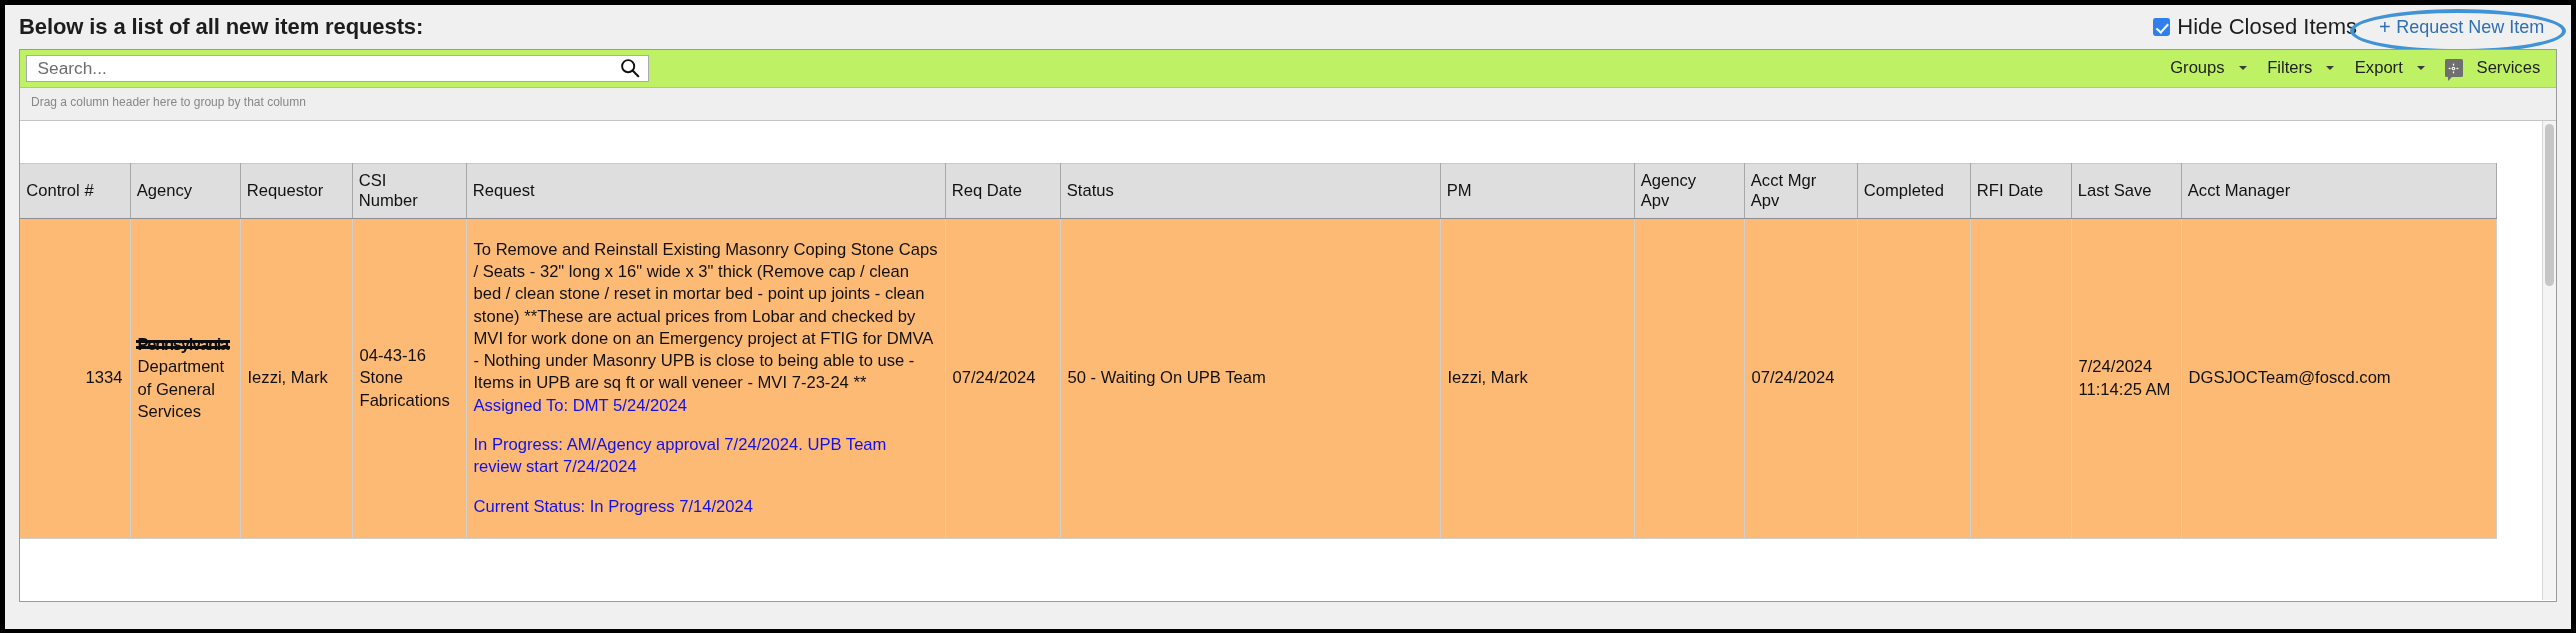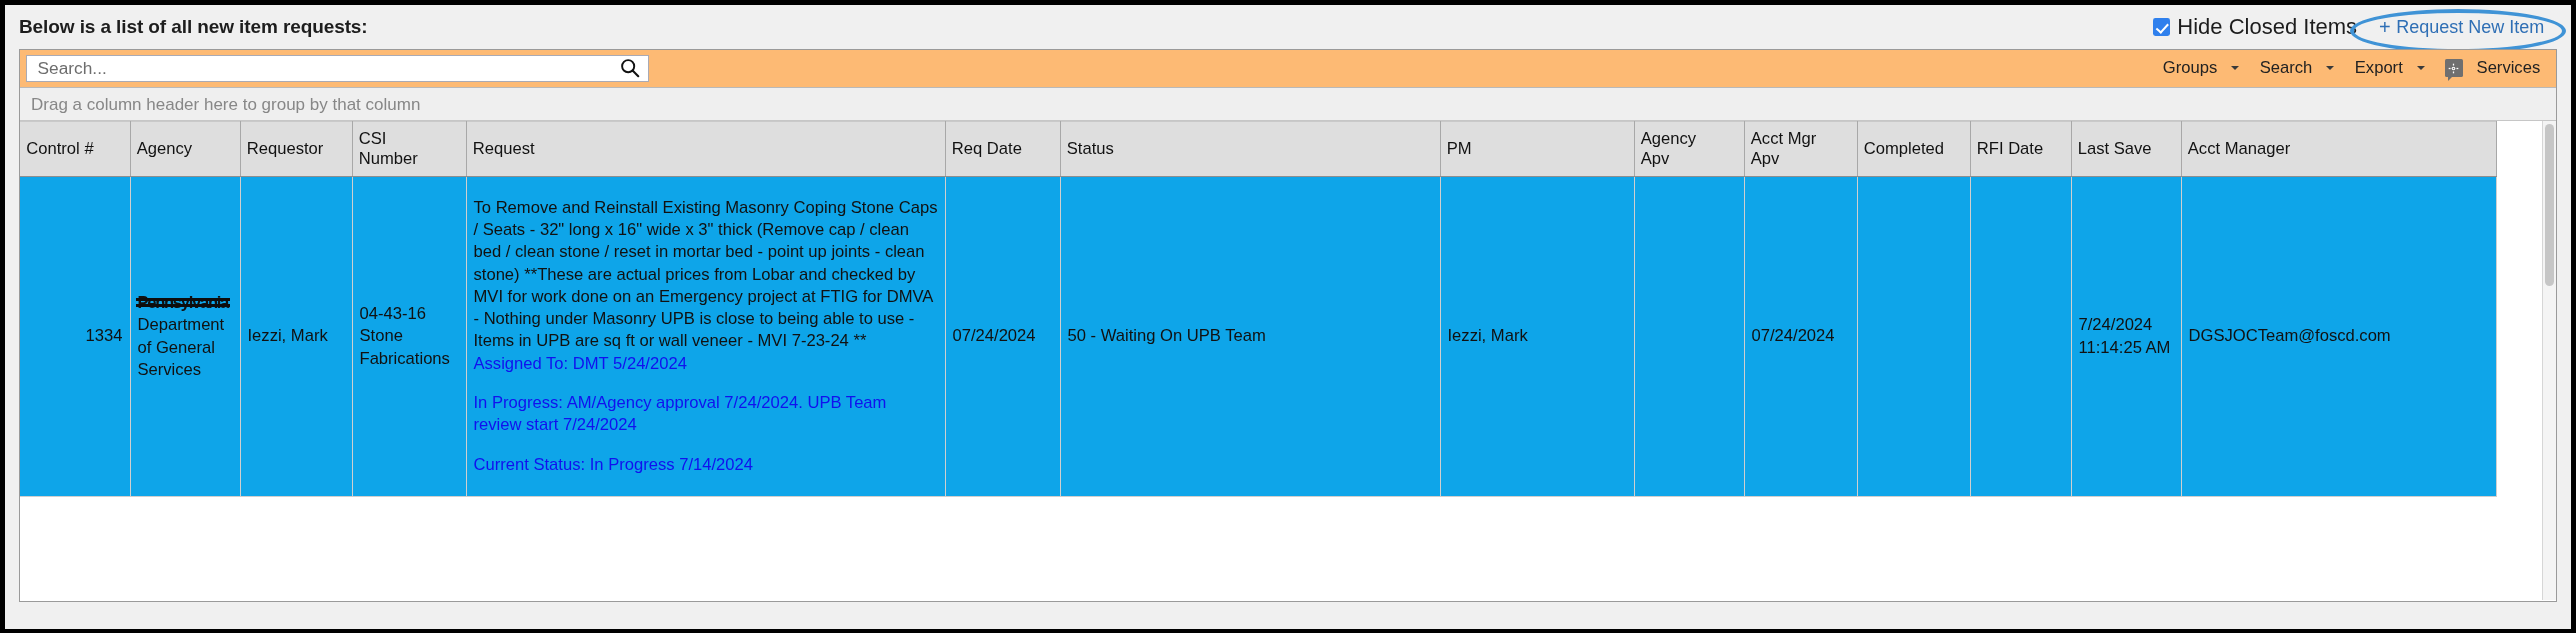--- a/index.html
+++ b/index.html
@@ -30,21 +30,21 @@
     position: relative;
     height: 44px;
     box-sizing: border-box;
     padding: 0 14px;
     display: flex;
     align-items: center;
     justify-content: space-between;
     background: #f0f0f0;
   }
   .page-title {
-    font-size: 19px;
+    font-size: 22px;
     font-weight: bold;
     color: #1d1d1d;
     letter-spacing: -0.1px;
   }
   .header-right {
     display: flex;
     align-items: center;
     gap: 14px;
     padding-right: 4.7px;
   }
@@ -107,21 +107,21 @@
     background: #ffffff;
     box-sizing: border-box;
     height: 553px;
     position: relative;
   }
 
   .toolbar-row {
     display: flex;
     align-items: center;
     justify-content: space-between;
-    background: #fdba74;
+    background: #bef264;
     border-bottom: 0.8px solid #b9b9b9;
     padding: 4.7px 6.3px 5.5px 6.3px;
     box-sizing: border-box;
     height: 38px;
   }
   .search-box {
     position: relative;
     width: 623px;
     height: 27px;
     background: #ffffff;
@@ -181,38 +181,39 @@
     content: "";
     position: absolute;
     bottom: -4px; left: 2.4px;
     border-left: 4px solid #6f6f6f;
     border-bottom: 4px solid transparent;
   }
 
   .group-bar {
     background: #efefef;
     border-bottom: 0.8px solid #c6c6c6;
-    font-size: 17px;
+    font-size: 12px;
     color: #878787;
     padding: 7px 11px;
     box-sizing: border-box;
     height: 33px;
   }
 
   
   .grid-scroll {
     position: relative;
     overflow: hidden;
     height: 479px;
   }
   table.grid {
     border-collapse: collapse;
     table-layout: fixed;
     width: 2089px;
-    background: #0ea5e9;
+    background: #fdba74;
+    margin-top: 42px;
   }
   table.grid th {
     background: #dedede;
     border-right: 0.8px solid #a8a8a8;
     border-bottom: 0.8px solid #8e8e8e;
     border-top: 0.8px solid #c9c9c9;
     font-size: 16.6px;
     font-weight: normal;
     color: #121212;
     text-align: left;
@@ -318,21 +319,21 @@
           </svg>
         </span>
       </div>
 
       <div class="toolbar-actions">
         <span class="tb-item">
           <span>Groups</span>
           <span class="caret-down"></span>
         </span>
         <span class="tb-item">
-          <span>Search</span>
+          <span>Filters</span>
           <span class="caret-down"></span>
         </span>
         <span class="tb-item">
           <span>Export</span>
           <span class="caret-down"></span>
         </span>
         <span class="tb-item">
           <span class="gear-chip">
             <svg width="11" height="11" viewBox="0 0 24 24" aria-hidden="true">
               <circle cx="12" cy="12" r="4" fill="#ffffff"></circle>

